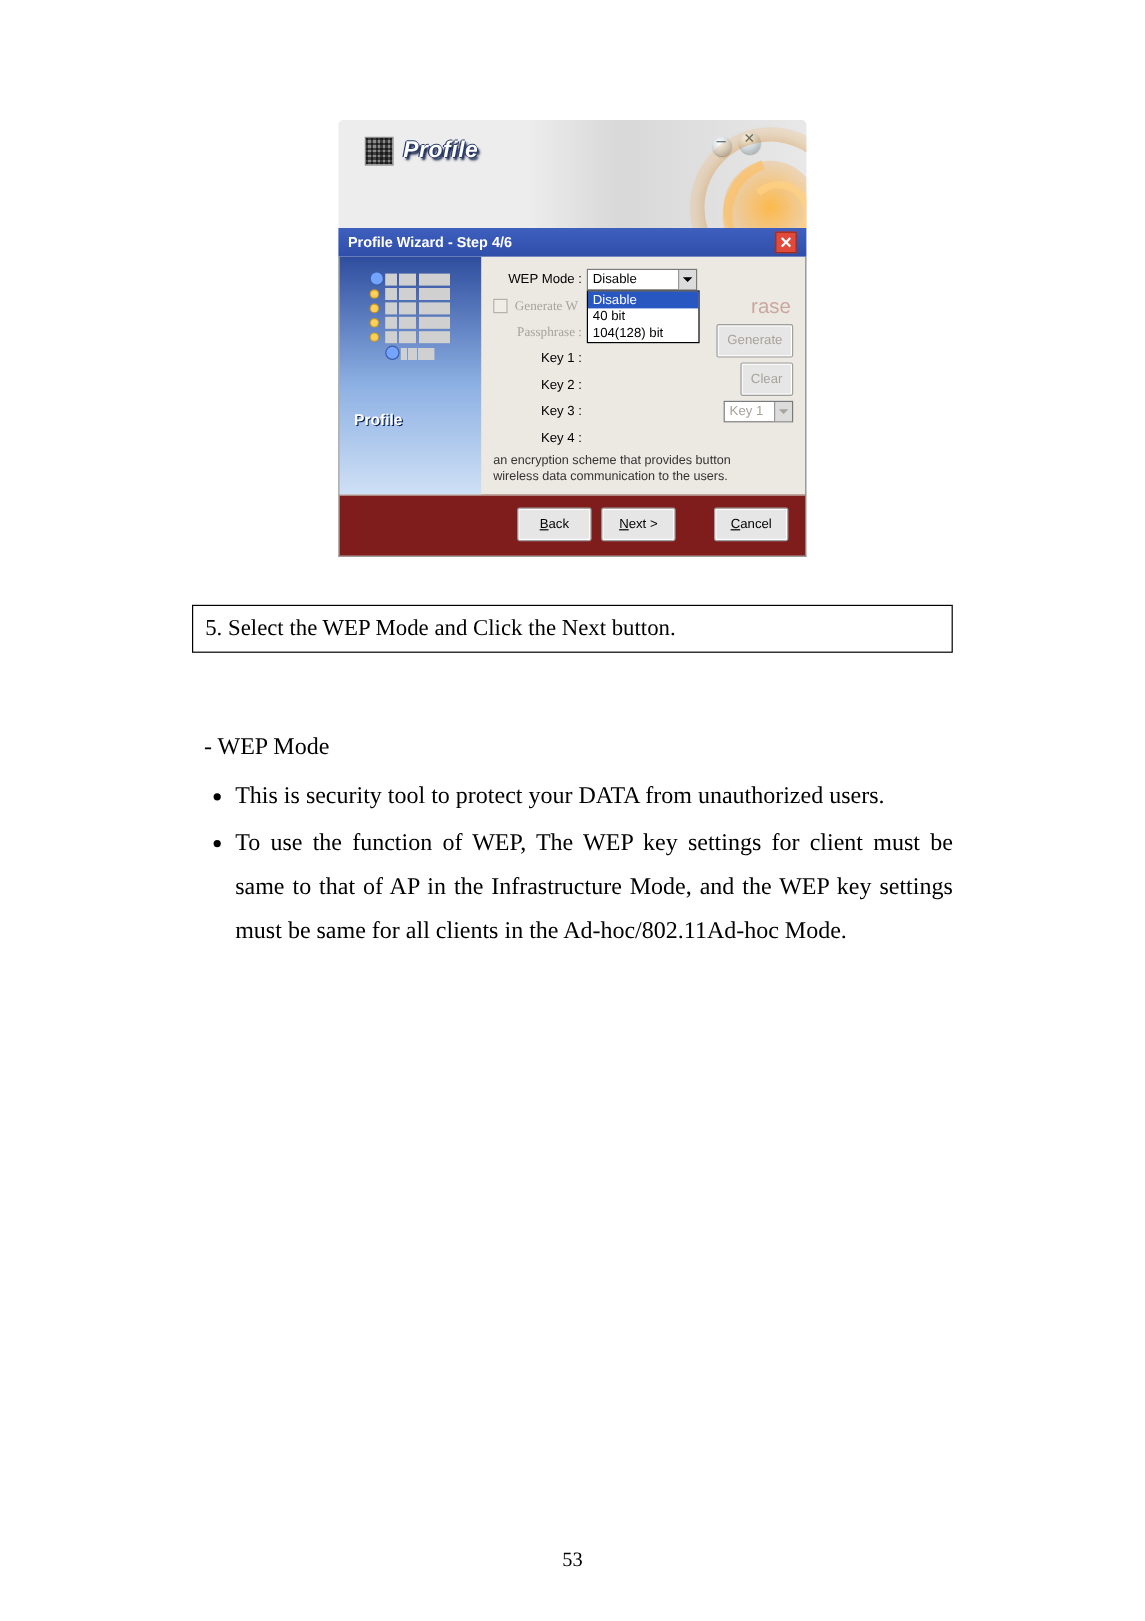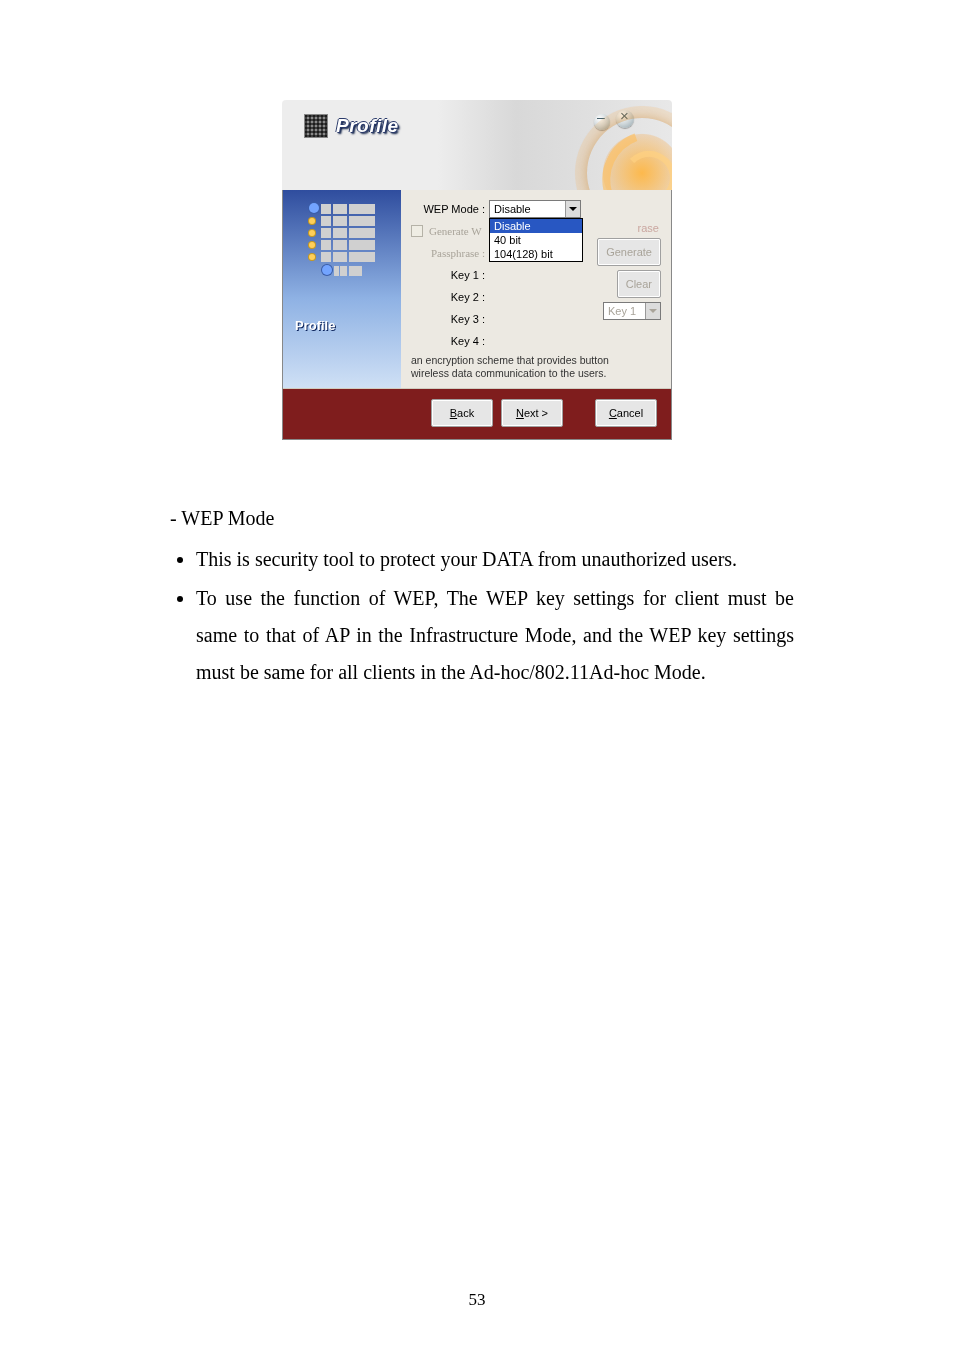--- a/index.html
+++ b/index.html
@@ -348,21 +348,21 @@
     position: absolute;
     right: 10px;
     top: 32px;
     width: 60px;
     display: flex;
     flex-direction: column;
     gap: 4px;
     align-items: flex-end;
   }
   .side-col .lbl-small {
-    font-size: 11px;
+    font-size: 17px;
     color: #caa7a0;
     align-self: flex-end;
     padding-right: 2px;
   }
 
   .info-text {
     font-size: 10.5px;
     color: #333;
     margin-top: 4px;
     line-height: 1.25;
@@ -393,20 +393,24 @@
         <div class="ss-title-icon"></div>
         <div class="ss-title-text">Profile</div>
       </div>
       <div class="ss-top-buttons">
         <div class="orb min"></div>
         <div class="orb cls"></div>
       </div>
       <div class="orange-swirl"></div>
     </div>
 
+    <div class="wiz-bar">
+      <span>Profile Wizard - Step 4/6</span>
+      <div class="wiz-close">✕</div>
+    </div>
 
     <div class="wiz-body">
       <div class="wiz-content">
 
         <div class="wiz-left">
           <div class="wiz-left-graphic">
             <div class="line-row big">
                 <span class="dot"></span>
                 <span class="bars"></span>
               </div>
@@ -503,20 +507,21 @@
           <span><span class="und">N</span><span>ext &gt;</span></span>
         </button>
         <span class="gap"></span>
         <button class="win-btn">
           <span><span class="und">C</span><span>ancel</span></span>
         </button>
       </div>
     </div>
   </div>
 
+  <div class="caption-box">5. Select the WEP Mode and Click the Next button.</div>
 
   <div class="body-text">
     <p>- WEP Mode</p>
     <ul class="bullets">
       <li>This is security tool to protect your DATA from unauthorized users.</li>
       <li>To use the function of WEP, The WEP key settings for client must be same to that of AP in the Infrastructure Mode, and the WEP key settings must be same for all clients in the Ad-hoc/802.11Ad-hoc Mode.</li>
     </ul>
   </div>
 
 </div>

